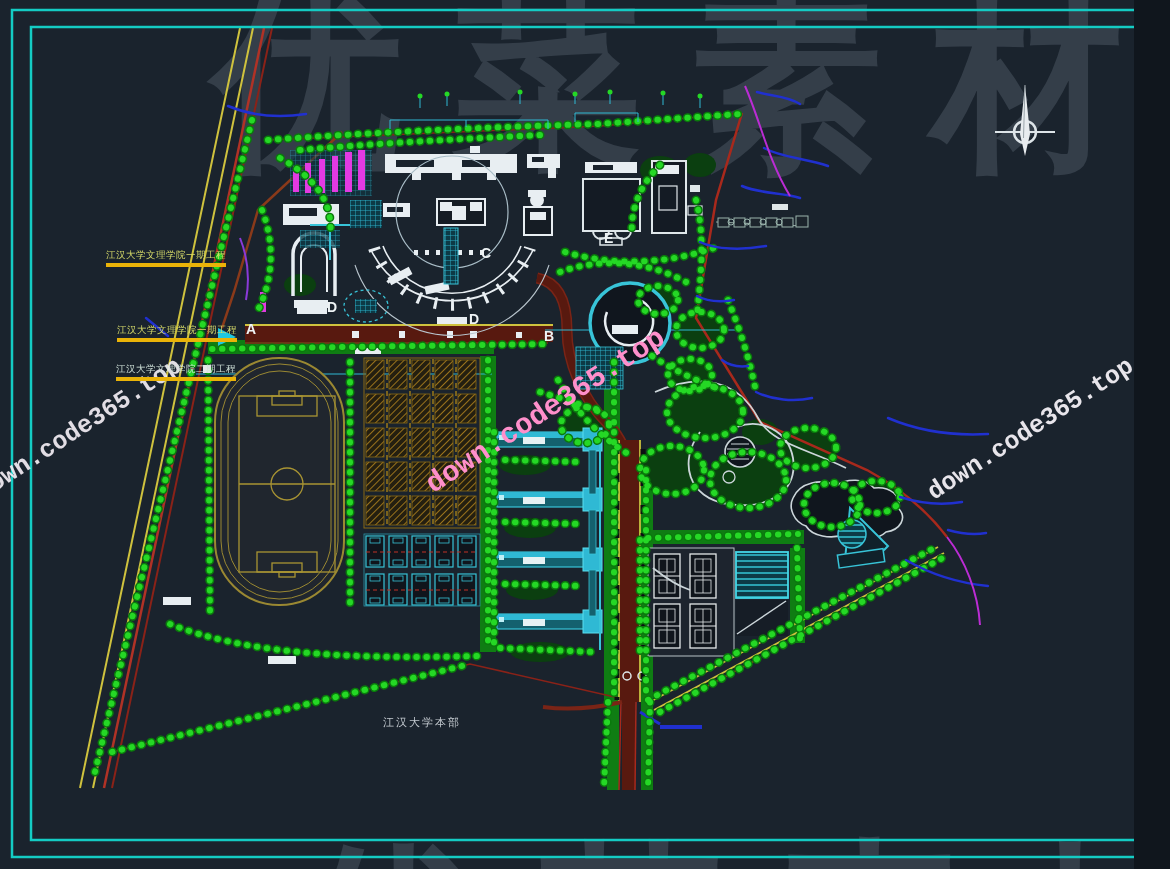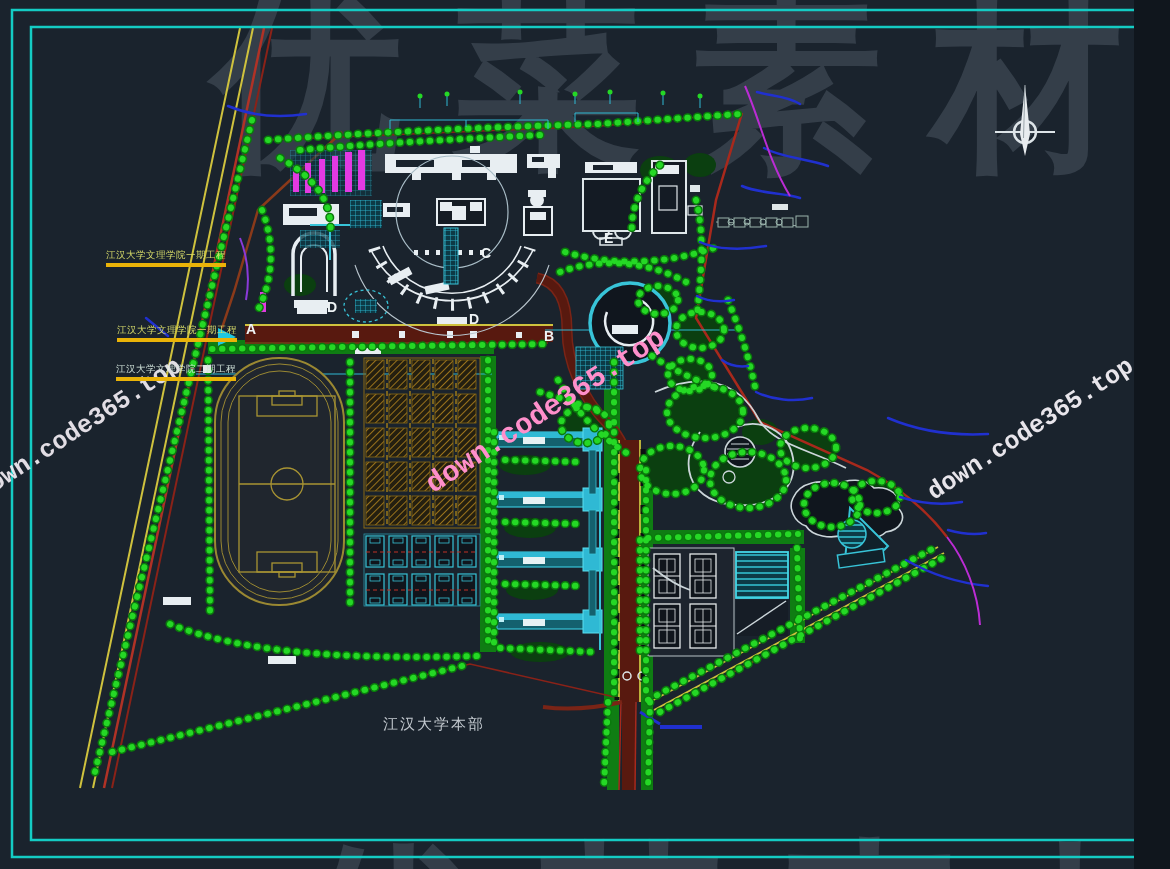--- a/index.html
+++ b/index.html
@@ -19,21 +19,21 @@
   svg.plan{position:absolute;left:0;top:0;z-index:2;}
   .tO{fill:none;stroke:#0a7a0c;stroke-width:9;stroke-linecap:round;stroke-dasharray:.5 9.5;}
   .tG{fill:none;stroke:#25d825;stroke-width:6;stroke-linecap:round;stroke-dasharray:.5 9.5;}
   
   .ltr{position:absolute;z-index:4;color:#eef3f5;font:bold 14px "Liberation Sans",sans-serif;}
   .anno{position:absolute;z-index:4;font-size:9.5px;letter-spacing:.5px;
         font-family:"DejaVu Sans",sans-serif;
         border-bottom:4px solid #eab308;padding-bottom:1px;white-space:nowrap;}
   .anno-y{color:#d8dc6a;}
   .anno-w{color:#cfe0d8;}
-  .campus{position:absolute;z-index:4;color:#c2c8ce;font-size:15px;
+  .campus{position:absolute;z-index:4;color:#c2c8ce;font-size:11px;
           letter-spacing:2px;font-family:Liberation Mono, monospace;white-space:nowrap;}
 </style>
 </head>
 <body>
 
 <div class="stage">
 
   <div class="wm-big" style="left:212px;top:-12px;">优菜素材</div>
   <div class="wm-big" style="left:295px;top:838px;">优菜素材</div>
 

